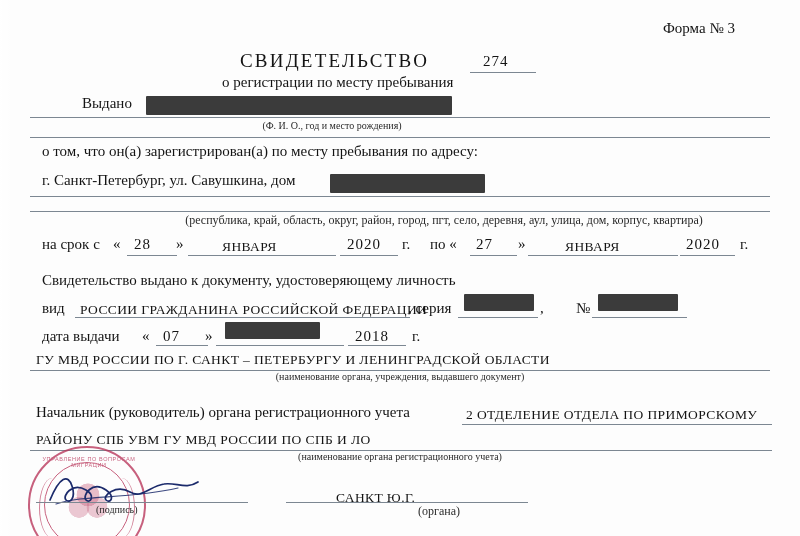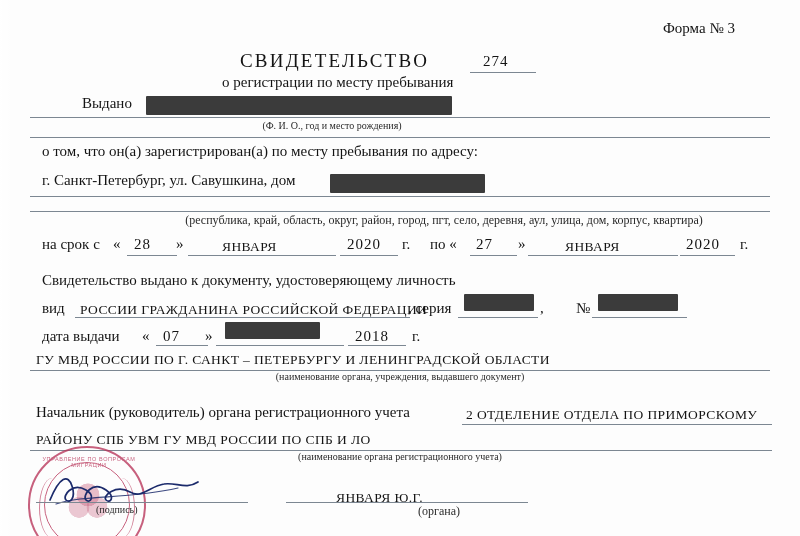--- a/index.html
+++ b/index.html
@@ -242,21 +242,21 @@
 
   </div>
 
   <svg class="signature" viewBox="0 0 160 40">
     <path d="M4 30 C 14 6, 22 4, 26 16 C 30 28, 24 34, 20 30 C 16 26, 26 12, 40 20 C 50 26, 44 34, 40 30 C 36 26, 46 10, 60 20 C 70 27, 64 34, 60 30 C 56 26, 70 14, 84 22 C 96 29, 104 16, 118 14 C 130 12, 140 20, 152 12" fill="none" stroke="#1b2a6b" stroke-width="1.7" stroke-linecap="round"></path>
     <path d="M10 34 C 40 24, 80 30, 132 18" fill="none" stroke="#1b2a6b" stroke-width="1.2" stroke-linecap="round" opacity=".85"></path>
   </svg>
   <div class="rule" style="left:36px; top:502px; width:212px;"></div>
   <div class="sig-label">(подпись)</div>
 
-  <div class="t caps" style="left:336px; top:490px;">ЯНВАРЯ Ю.Г.</div>
+  <div class="t caps" style="left:336px; top:490px;">САНКТ Ю.Г.</div>
   <div class="rule" style="left:286px; top:502px; width:242px;"></div>
   <div class="t tiny" style="left:374px; top:504px;">(органа)</div>
 
   <div class="edge-fade-l"></div>
 <div class="redact" style="left: 146px; top: 96px; width: 306px; height: 19px;"></div>
     <div class="redact" style="left: 330px; top: 174px; width: 155px; height: 19px;"></div>
     <div class="redact" style="left: 464px; top: 294px; width: 70px; height: 17px;"></div>
     <div class="redact" style="left: 598px; top: 294px; width: 80px; height: 17px;"></div>
     <div class="redact" style="left: 225px; top: 322px; width: 95px; height: 17px;"></div>
   </div>

